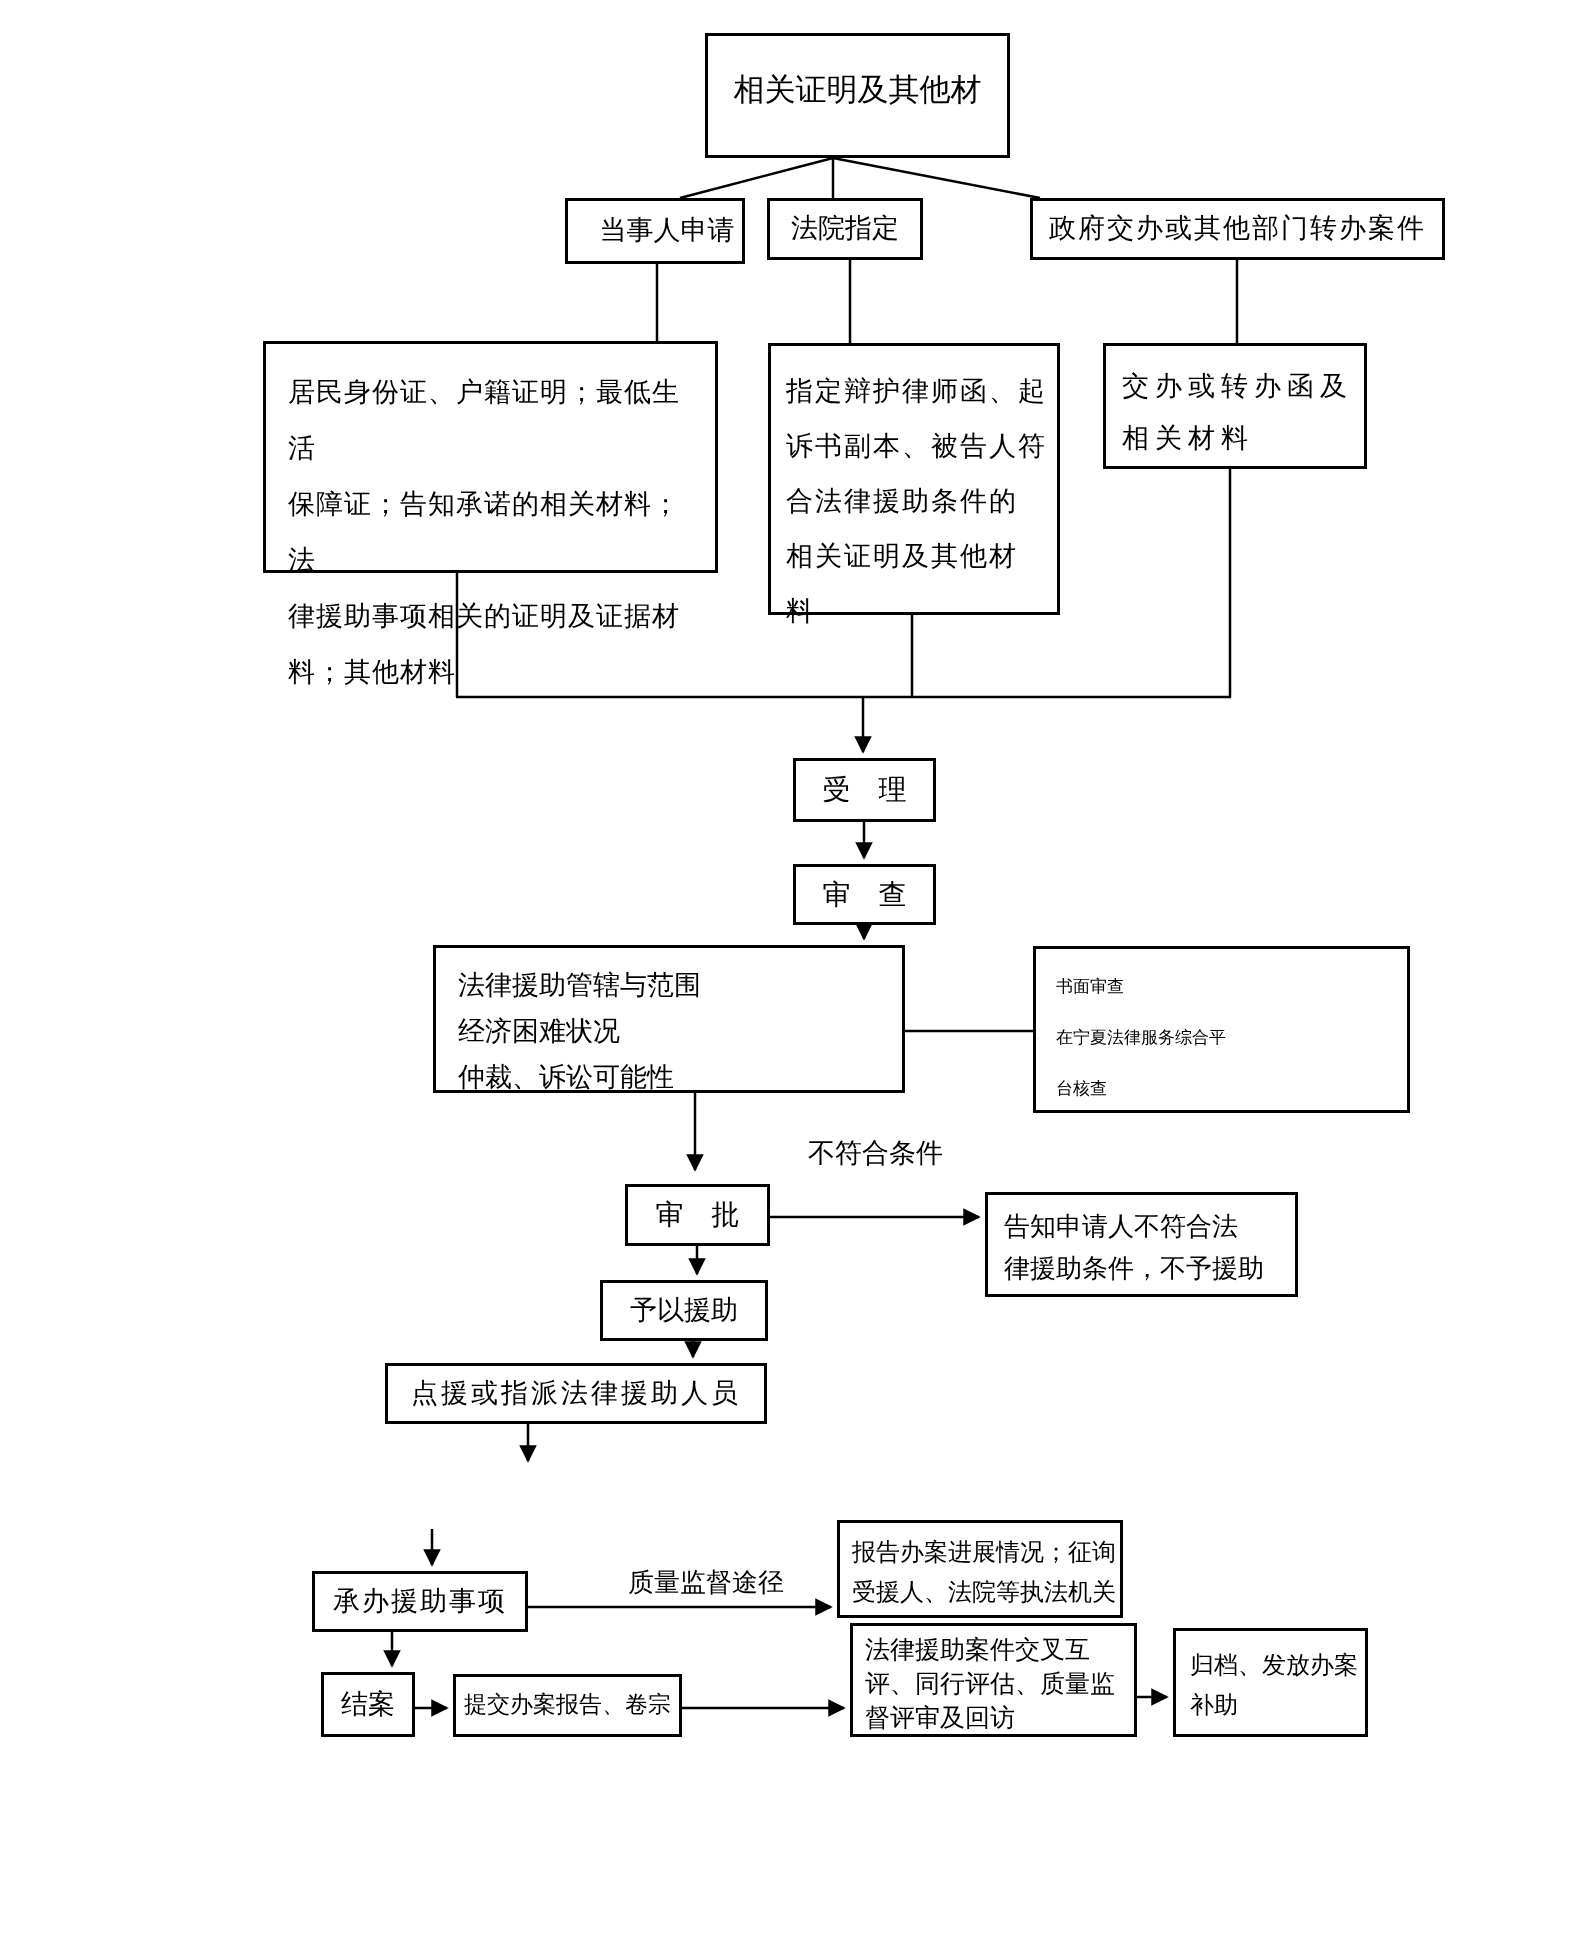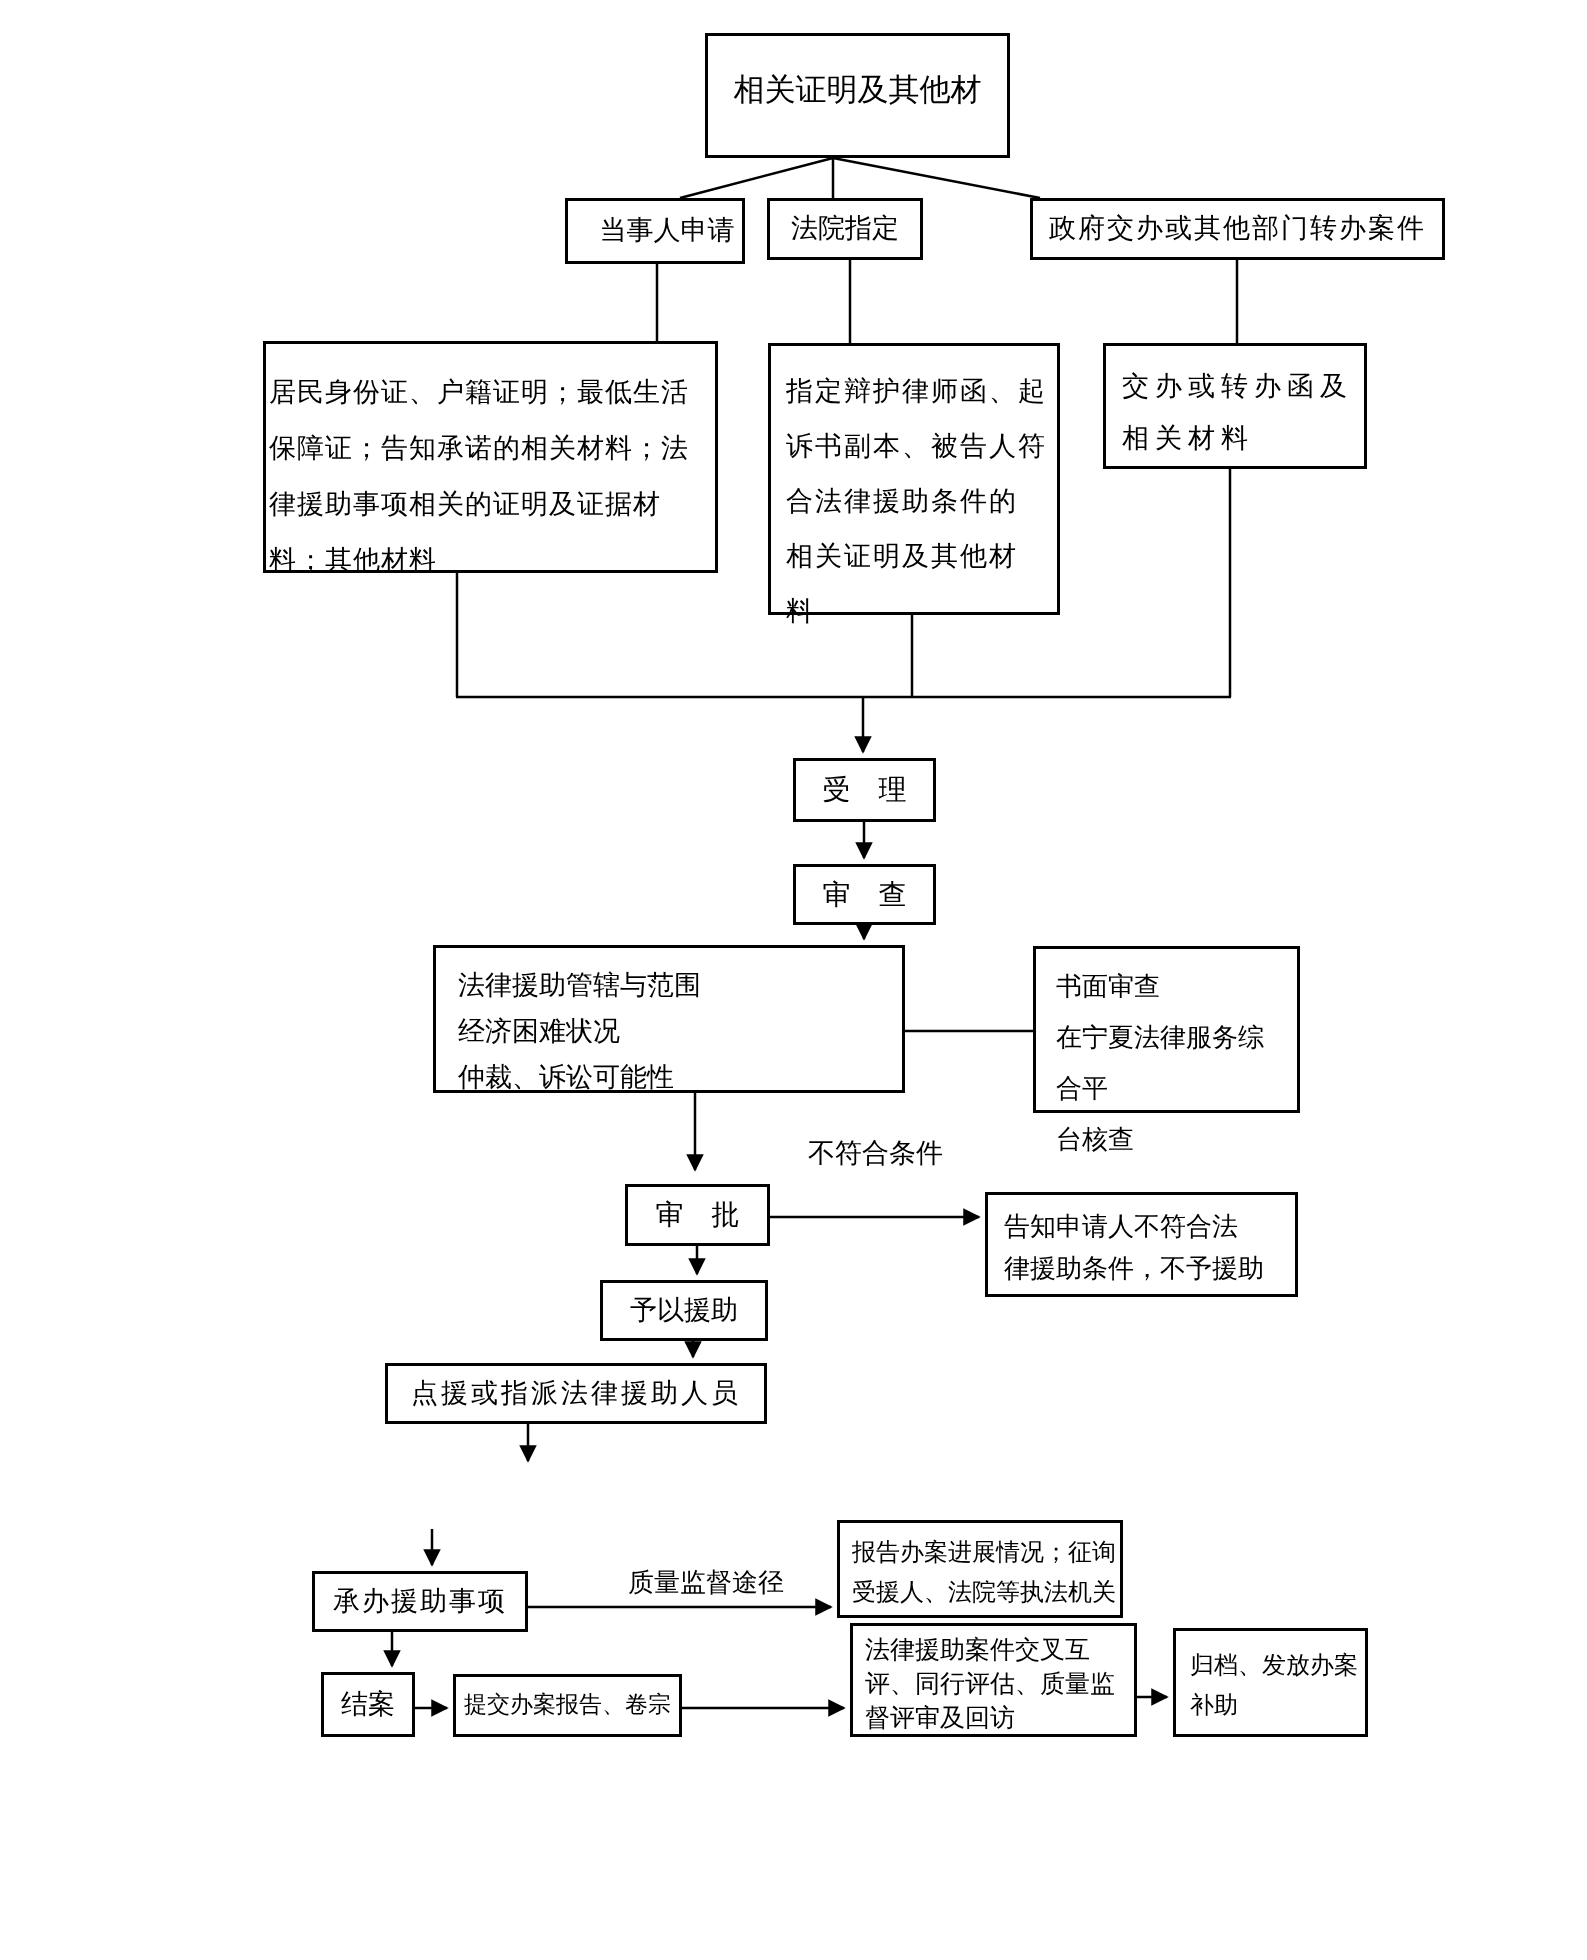--- a/index.html
+++ b/index.html
@@ -25,27 +25,27 @@
     position:absolute;
     white-space:nowrap;
     font-size:27px;
     background:transparent;
   }
   
   .n-title{left:705px;top:33px;width:305px;height:125px;font-size:31px;padding-bottom:12px;}
   .n-party{left:565px;top:198px;width:180px;height:66px;padding-left:24px;}
   .n-court{left:767px;top:198px;width:156px;height:62px;}
   .n-gov{left:1030px;top:198px;width:415px;height:62px;letter-spacing:2px;}
-  .n-party-materials{left:263px;top:341px;width:455px;height:232px;padding:20px 14px 0 3px;line-height:56px;letter-spacing:1px;}
+  .n-party-materials{left:263px;top:341px;width:455px;height:232px;padding:20px 14px 0 22px;line-height:56px;letter-spacing:1px;}
   .n-court-materials{left:768px;top:343px;width:292px;height:272px;padding:18px 10px 0 15px;line-height:55px;letter-spacing:2px;}
   .n-gov-materials{left:1103px;top:343px;width:264px;height:126px;padding:14px 8px 0 16px;line-height:52px;letter-spacing:6px;}
   .n-accept{left:793px;top:758px;width:143px;height:64px;font-size:28px;}
   .n-review{left:793px;top:864px;width:143px;height:61px;font-size:28px;}
   .n-review-items{left:433px;top:945px;width:472px;height:148px;padding:14px 0 0 22px;line-height:46px;}
-  .n-written-review{left:1033px;top:946px;width:267px;height:167px;padding:12px 10px 0 20px;line-height:51px;font-size:26px;}
+  .n-written-review{left:1033px;top:946px;width:377px;height:167px;padding:12px 10px 0 20px;line-height:51px;font-size:17px;}
   .n-approve{left:625px;top:1176px;width:145px;height:62px;font-size:28px;margin-top:8px;}
   .n-reject-notice{left:985px;top:1192px;width:313px;height:105px;padding:11px 0 0 16px;line-height:42px;font-size:26px;}
   .n-grant{left:600px;top:1280px;width:168px;height:61px;}
   .n-assign{left:385px;top:1363px;width:382px;height:61px;letter-spacing:3px;}
   .n-procedures{left:312px;top:1467px;width:288px;height:62px;letter-spacing:3px;}
   .n-undertake{left:312px;top:1571px;width:216px;height:61px;letter-spacing:2px;}
   .n-report-progress{left:837px;top:1520px;width:286px;height:98px;padding:9px 0 0 12px;line-height:40px;font-size:24px;}
   .n-close-case{left:321px;top:1672px;width:94px;height:65px;}
   .n-submit-report{left:453px;top:1674px;width:229px;height:63px;font-size:23px;}
   .n-evaluation{left:850px;top:1623px;width:287px;height:114px;padding:7px 0 0 12px;line-height:34px;font-size:25px;}

